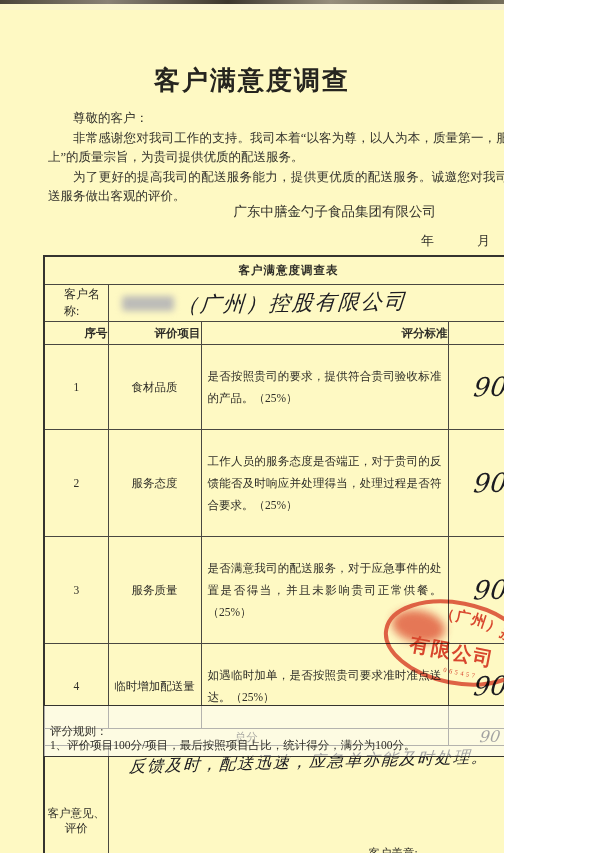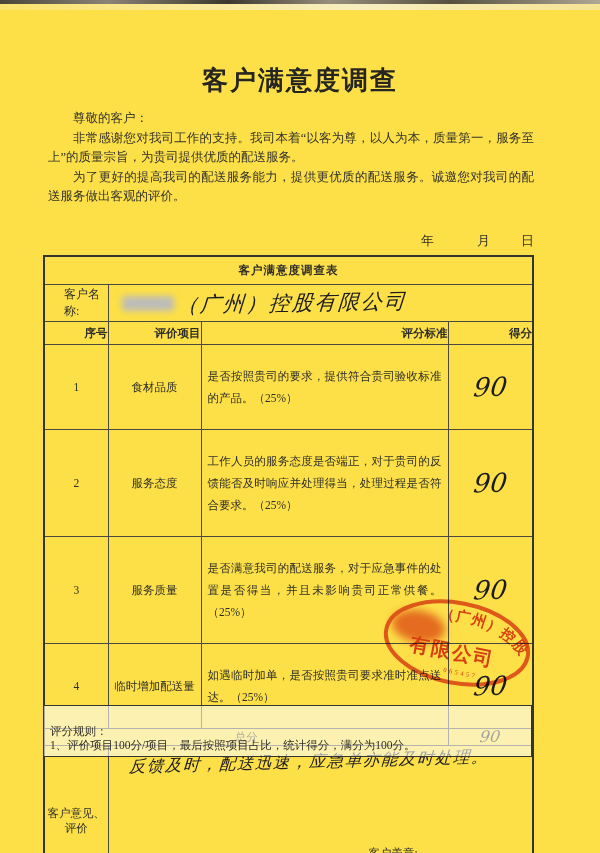--- a/index.html
+++ b/index.html
@@ -1,16 +1,16 @@
 <!DOCTYPE html>
 <html><head>
 <meta charset="utf-8">
 <style>
   html,body{margin:0;padding:0;background:#ffffff;}
-  .page{position:relative;width:600px;height:853px;background:#fde047;
+  .page{position:relative;width:504px;height:853px;background:#fef9c3;
         font-family:"Liberation Serif",serif;color:#2e2d2a;overflow:hidden;}
   .scan-edge{position:absolute;top:0;left:0;width:600px;height:4px;
         background:linear-gradient(90deg,#4a443a,#8a8275 18%,#3c362d 38%,#978e7d 55%,#55503f 75%,#b0a694);}
   .scan-edge2{position:absolute;top:4px;left:0;width:600px;height:6px;
         background:linear-gradient(90deg,rgba(244,238,221,.25),rgba(246,240,222,.8) 60%,rgba(240,232,210,.55));}
 
   .title{position:absolute;top:63px;left:0;right:0;text-align:center;
         font-size:26px;font-weight:bold;letter-spacing:2px;color:#26251f;}
 
   .intro{position:absolute;left:48px;top:109px;width:486px;font-size:12.5px;
@@ -67,20 +67,21 @@
   <div class="scan-edge2"></div>
 
   <div class="title">客户满意度调查</div>
 
   <div class="intro">
     <p class="salutation">尊敬的客户：</p>
     <p>非常感谢您对我司工作的支持。我司本着“以客为尊，以人为本，质量第一，服务至上”的质量宗旨，为贵司提供优质的配送服务。</p>
     <p>为了更好的提高我司的配送服务能力，提供更优质的配送服务。诚邀您对我司的配送服务做出客观的评价。</p>
   </div>
 
+  <div class="company-sign">广东中膳金勺子食品集团有限公司</div>
 
   <div class="ymd">
     <span class="y">年</span>
     <span class="m">月</span>
     <span class="d">日</span>
   </div>
 
   <table class="survey">
     <colgroup>
         <col style="width:64px">

